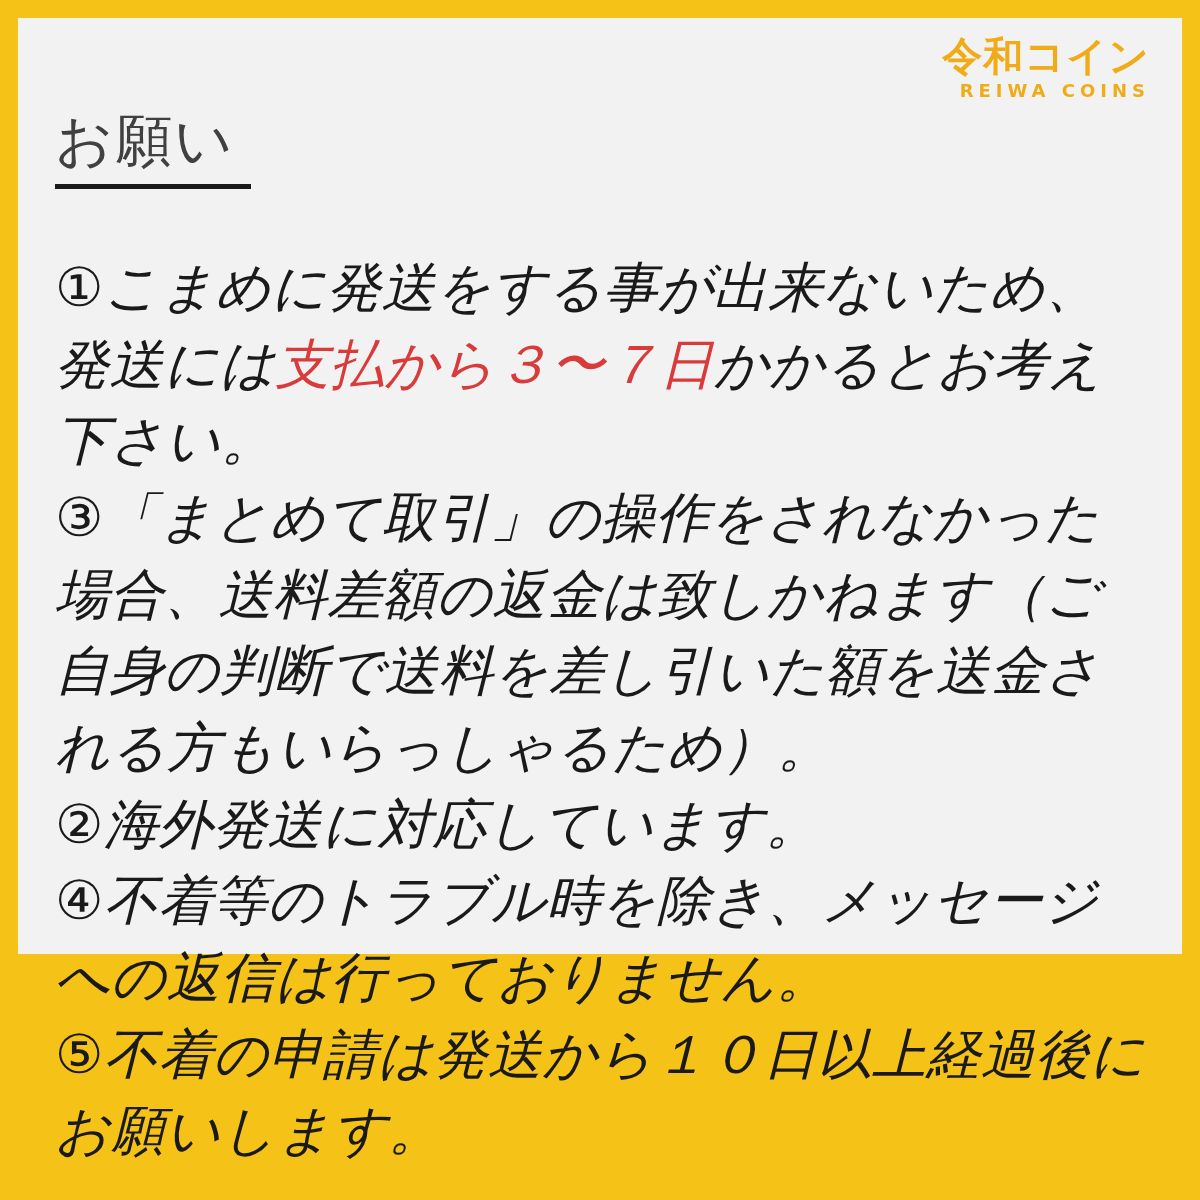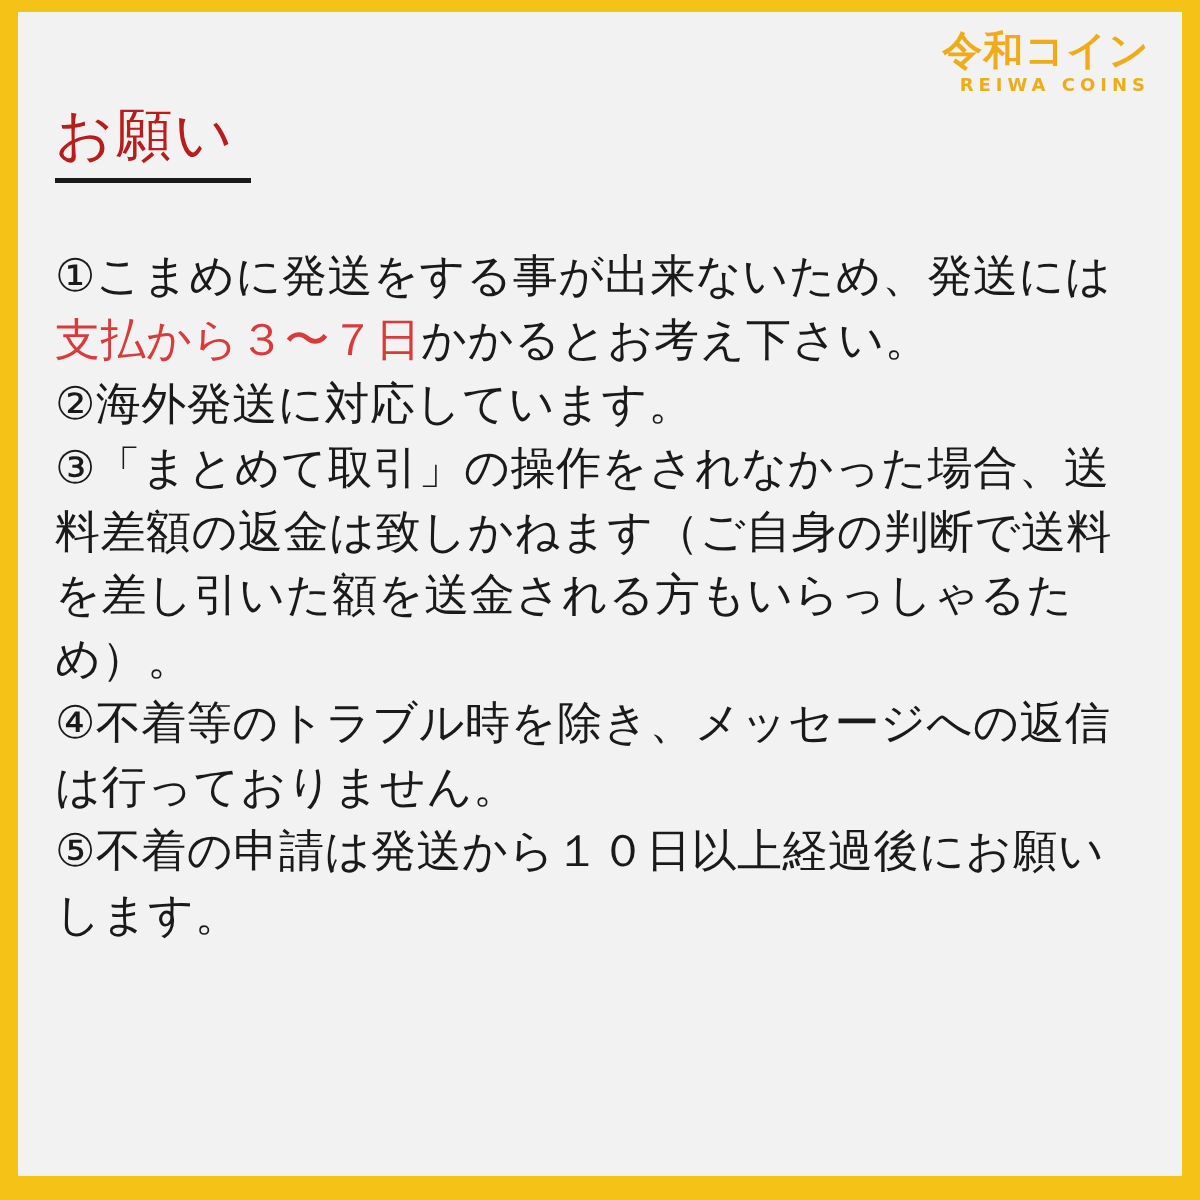--- a/index.html
+++ b/index.html
@@ -9,23 +9,23 @@
   body {
     width: 1200px;
     height: 1200px;
     background: #f5c318;
     font-family: "DejaVu Sans", "Liberation Sans", sans-serif;
     overflow: hidden;
   }
   .page {
     position: absolute;
     left: 18px;
-    top: 12px;
+    top: 18px;
     width: 1164px;
-    height: 1164px;
+    height: 936px;
     background: #f2f2f2;
     box-sizing: border-box;
   }
   .logo {
     position: absolute;
     right: 32px;
     top: 18px;
     text-align: right;
     line-height: 1;
   }
@@ -44,39 +44,40 @@
     letter-spacing: 5px;
     white-space: nowrap;
   }
   .title-block {
     position: absolute;
     left: 37px;
     top: 88px;
   }
   .title {
     font-size: 57px;
-    color: #b91c1c;
+    color: #404040;
     letter-spacing: 2px;
     line-height: 1.2;
   }
   .title-rule {
     margin-top: 10px;
     width: 196px;
     height: 5px;
     background: #1a1a1a;
   }
   .body-text {
     position: absolute;
     left: 37px;
     top: 232px;
     width: 1092px;
-    font-size: 45px;
+    font-size: 54px;
     line-height: 1.42;
     color: #1a1a1a;
     letter-spacing: 0.5px;
+    font-style: italic;
   }
   .body-text p {
     margin: 0;
   }
   .hl {
     color: #d93a3a;
   }
 </style>
 </head>
 <body>
@@ -88,19 +89,19 @@
     <div class="logo-sub">REIWA COINS</div>
   </div>
 
   <div class="title-block">
     <div class="title">お願い</div>
     <div class="title-rule"></div>
   </div>
 
   <div class="body-text">
       <p><span>①こまめに発送をする事が出来ないため、発送には</span><span class="hl">支払から３〜７日</span><span>かかるとお考え下さい。</span></p>
+      <p><span>③「まとめて取引」の操作をされなかった場合、送料差額の返金は致しかねます（ご自身の判断で送料を差し引いた額を送金される方もいらっしゃるため）。</span></p>
       <p><span>②海外発送に対応しています。</span></p>
-      <p><span>③「まとめて取引」の操作をされなかった場合、送料差額の返金は致しかねます（ご自身の判断で送料を差し引いた額を送金される方もいらっしゃるため）。</span></p>
       <p><span>④不着等のトラブル時を除き、メッセージへの返信は行っておりません。</span></p>
       <p><span>⑤不着の申請は発送から１０日以上経過後にお願いします。</span></p>
     </div>
 
 </div>
 
 </body></html>

